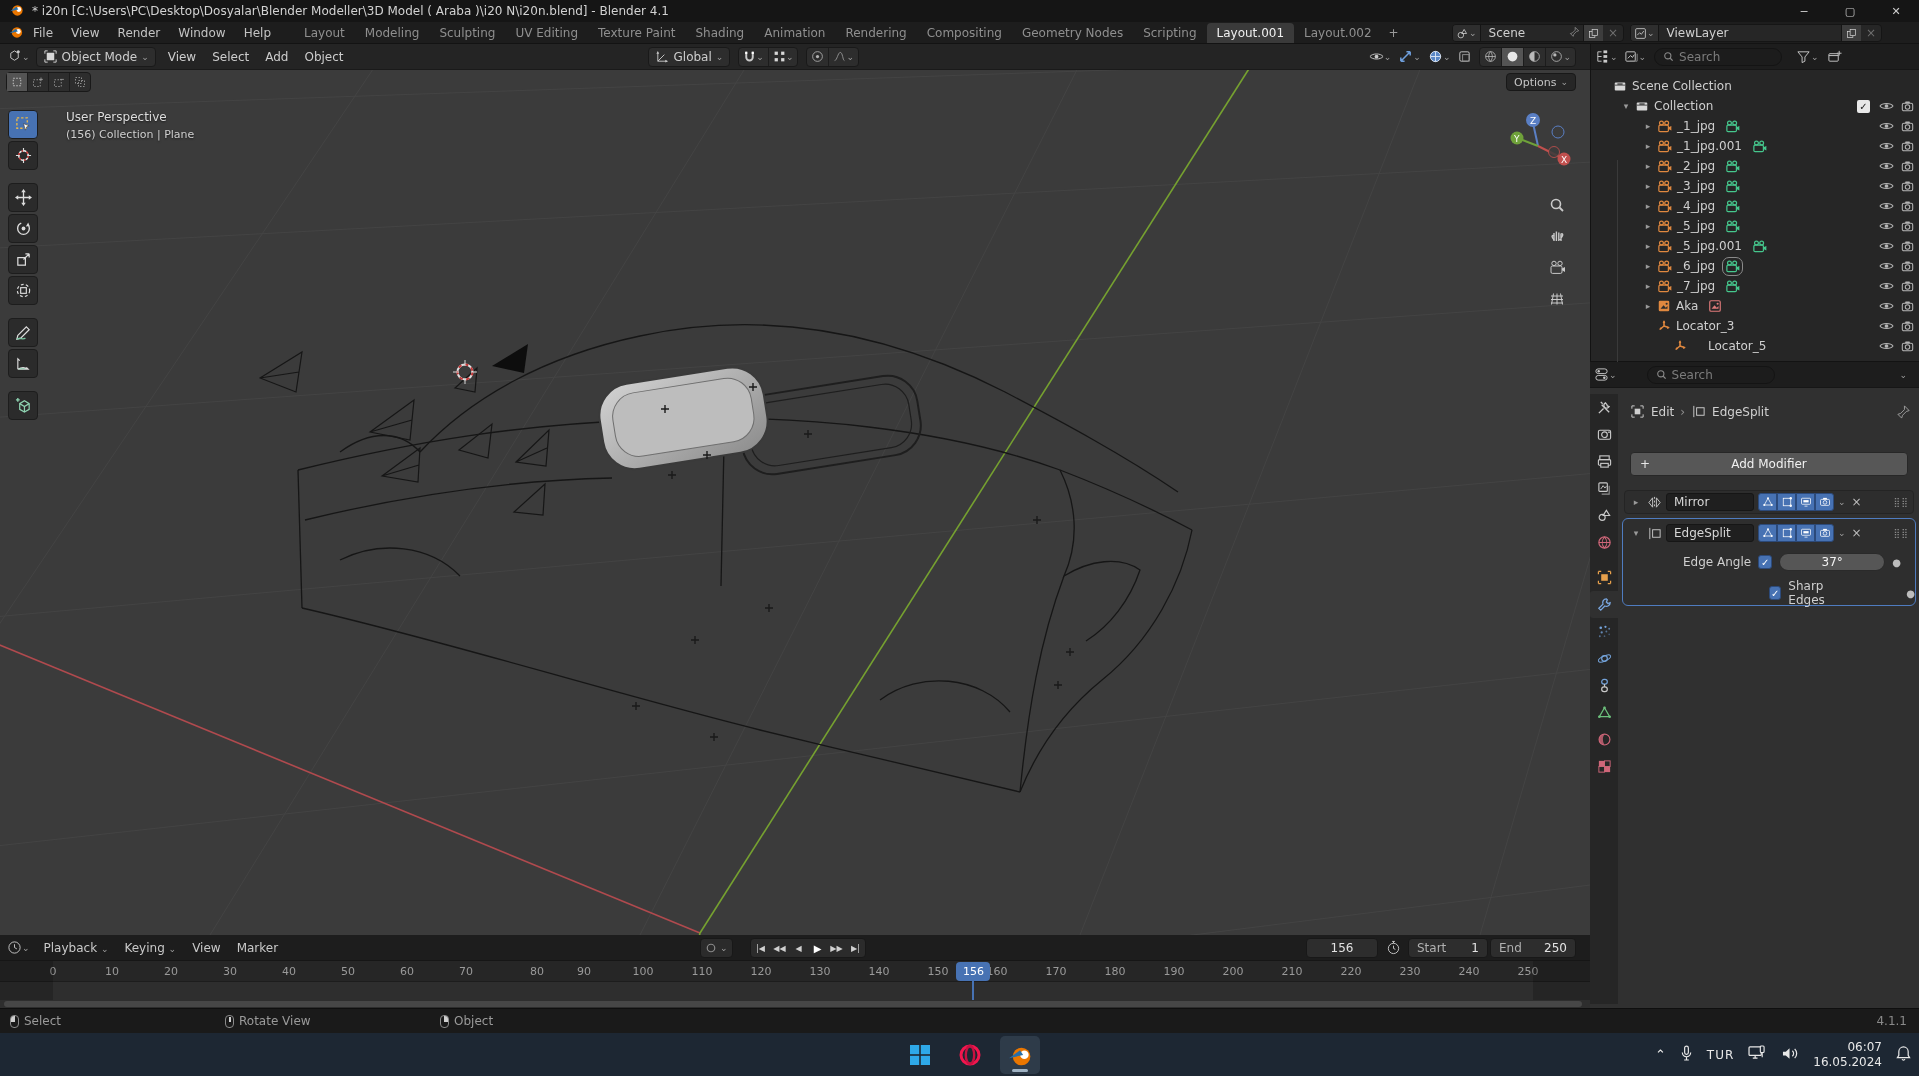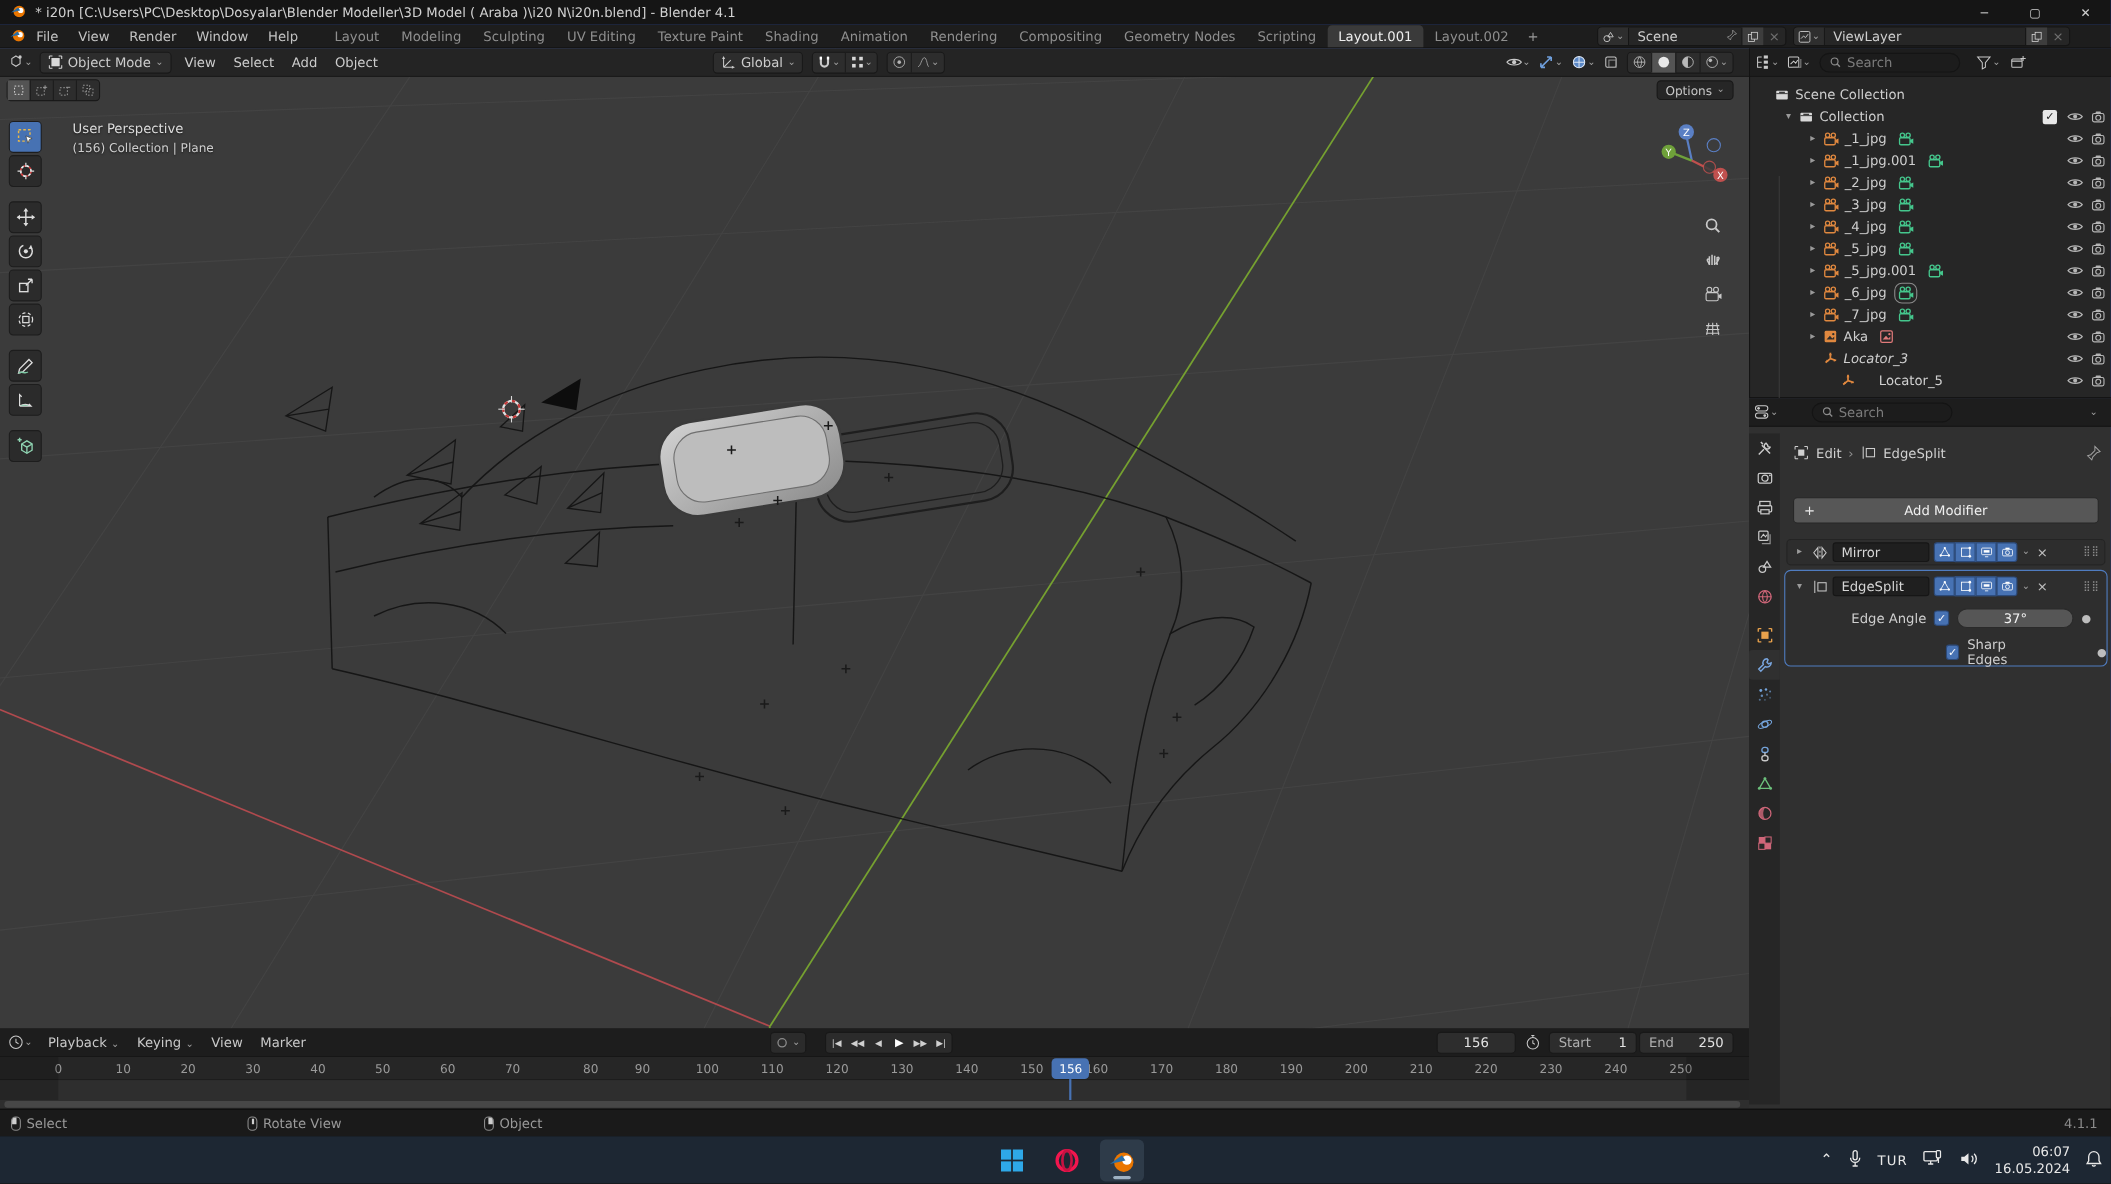--- a/index.html
+++ b/index.html
@@ -1063,21 +1063,21 @@
             </span>
             <span style="display: inline-flex;">
               <svg width="13" height="12" viewBox="0 0 16 15">
                 <rect x="1.5" y="4" width="13" height="9.5" rx="2" fill="none" stroke="#b5b5b5" stroke-width="1.3"></rect>
                 <circle cx="8" cy="8.8" r="2.8" fill="none" stroke="#b5b5b5" stroke-width="1.3"></circle>
                 <rect x="5" y="1.8" width="6" height="2.4" rx="1" fill="#b5b5b5"></rect>
               </svg>
             </span>
           </span>
         </div>
-        <div class="ol-row" style="padding-left: 50px; font-style: italic;">
+        <div class="ol-row" style="padding-left: 50px;">
           <span class="ol-caret"></span>
           <span style="display: inline-flex; margin: 0px 5px 0px 2px;">
             <svg width="14" height="14" viewBox="0 0 16 16">
               <path d="M8 8V2M8 8l-5 4M8 8l6 2" fill="none" stroke="#e0883f" stroke-width="1.8"></path>
               <path d="M8 2l-1.6 2.6h3.2zM3 12l3-.6-1.6-2.4zM14 10l-2.8-1.6.4 3z" fill="#e0883f"></path>
             </svg>
           </span>
           <span>Locator_3</span>
           <span class="ol-right">
             <span style="display: inline-flex;">

